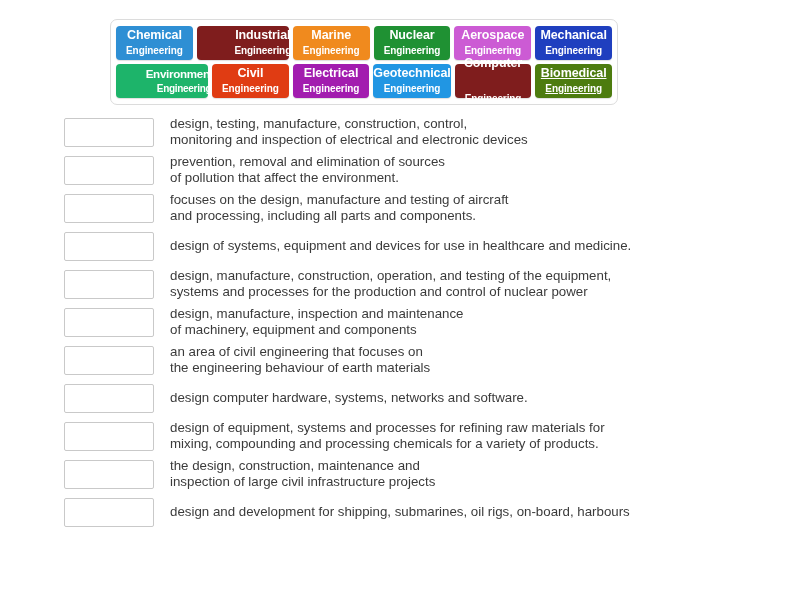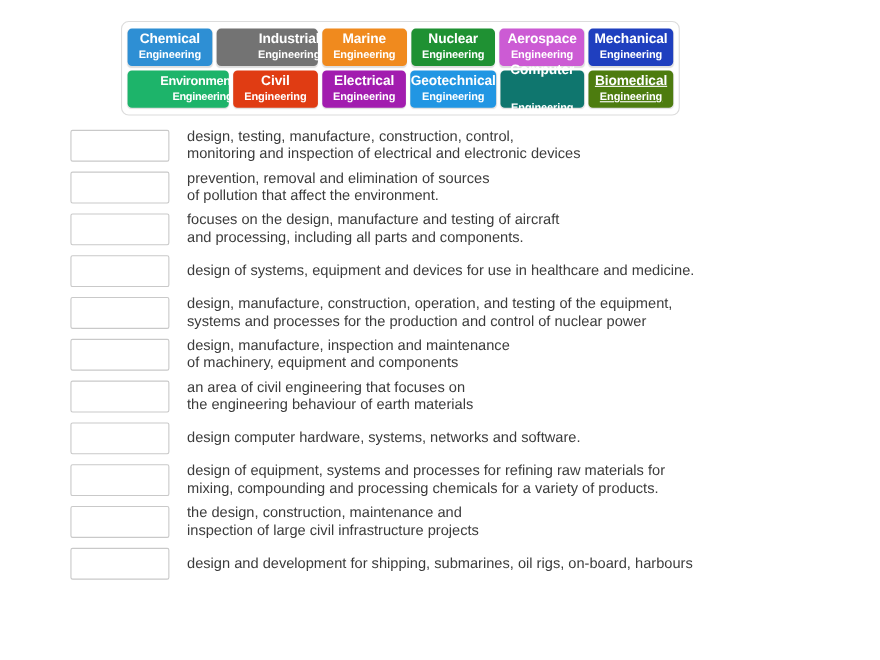--- a/index.html
+++ b/index.html
@@ -104,21 +104,21 @@
 <body>
 
 <div id="app">
 
   <div class="tile-bank">
     <div class="tile-row">
       <div class="tile" style="background: rgb(46, 143, 212);">
         <span>Chemical</span>
         <span class="l2">Engineering</span>
       </div>
-      <div class="tile" style="background: #737373; padding-left: 40px;">
+      <div class="tile" style="background: #7f1d1d; padding-left: 40px;">
         <span>Industrial</span>
         <span class="l2">Engineering</span>
       </div>
       <div class="tile" style="background: rgb(240, 138, 30);">
         <span>Marine</span>
         <span class="l2">Engineering</span>
       </div>
       <div class="tile" style="background: rgb(31, 145, 51);">
         <span>Nuclear</span>
         <span class="l2">Engineering</span>
@@ -143,21 +143,21 @@
         <span class="l2">Engineering</span>
       </div>
       <div class="tile" style="background: #a21caf;">
         <span>Electrical</span>
         <span class="l2">Engineering</span>
       </div>
       <div class="tile" style="background: rgb(33, 150, 227);">
         <span>Geotechnical</span>
         <span class="l2">Engineering</span>
       </div>
-      <div class="tile" style="background: #0f766e; gap: 20px;">
+      <div class="tile" style="background: #7f1d1d; gap: 20px;">
         <span>Computer</span>
         <span class="l2">Engineering</span>
       </div>
       <div class="tile" style="background: #4d7c0f; text-decoration: underline;">
         <span>Biomedical</span>
         <span class="l2">Engineering</span>
       </div>
     </div>
   </div>
 

